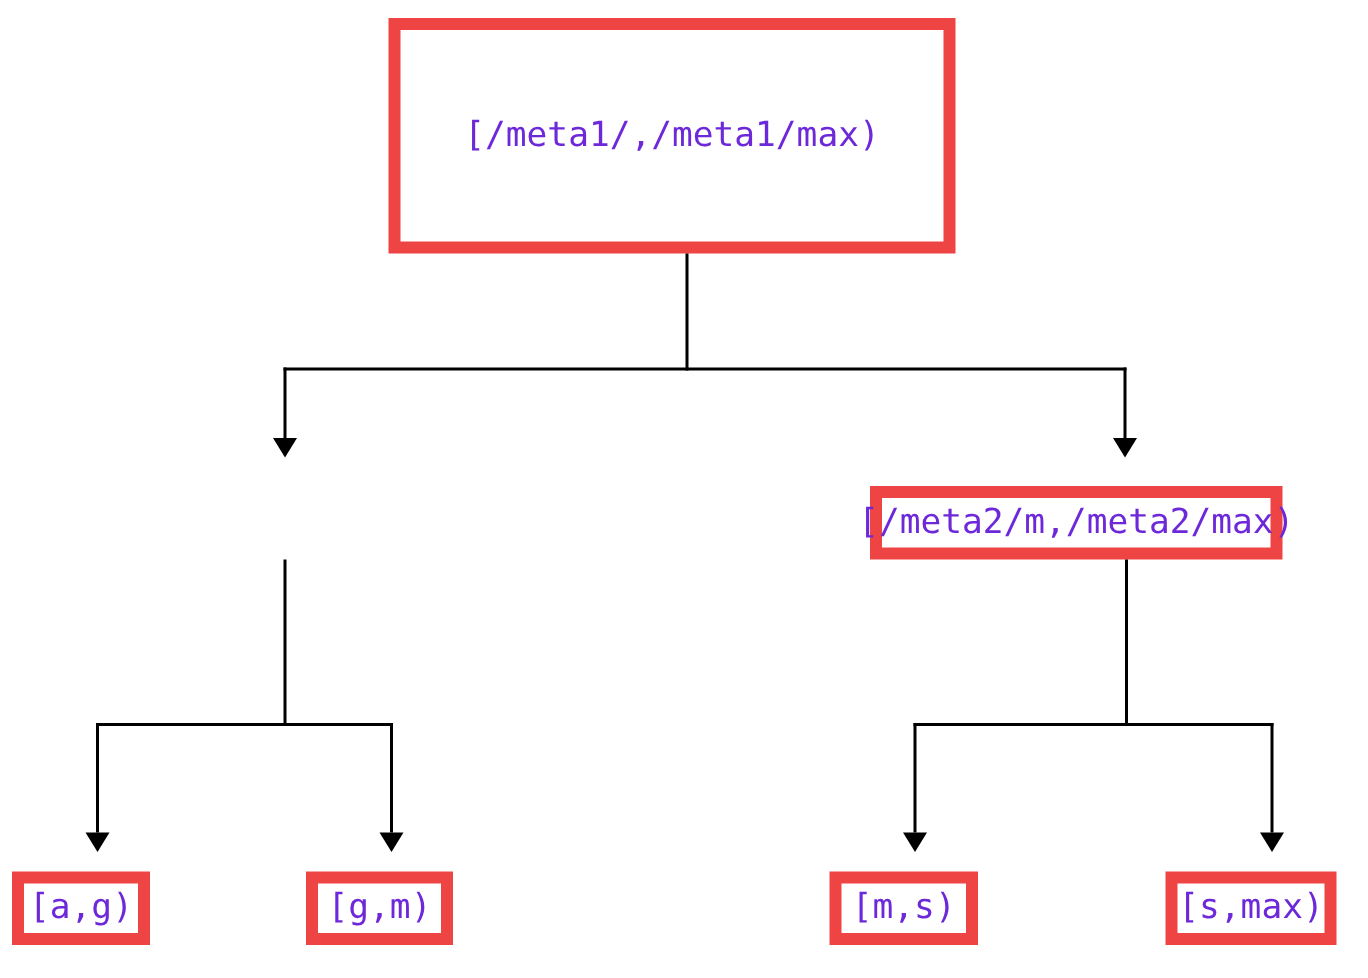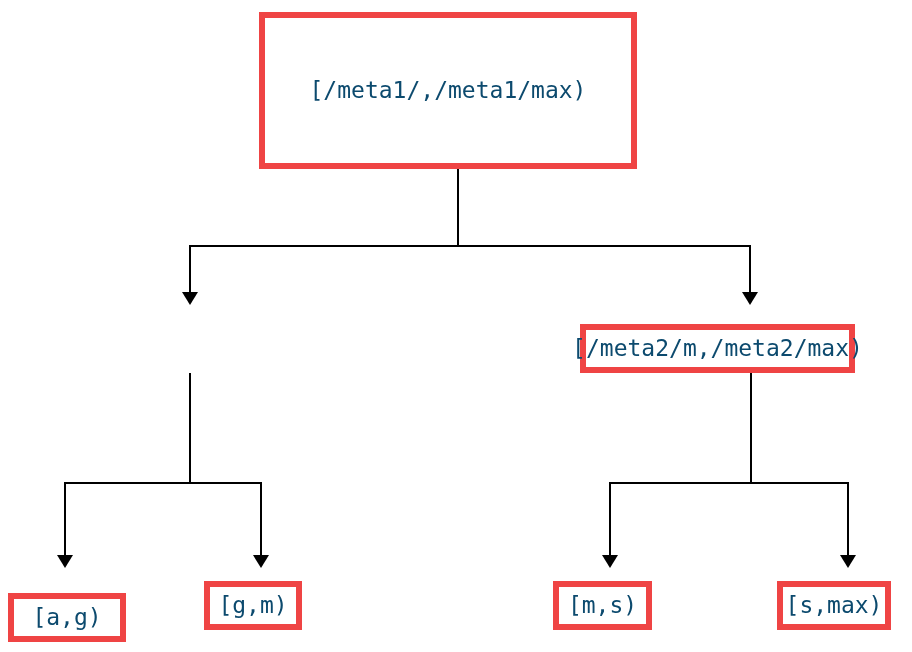--- a/index.html
+++ b/index.html
@@ -12,26 +12,26 @@
     position: relative;
     width: 912px;
     height: 652px;
     background: #ffffff;
     overflow: hidden;
     font-family: "DejaVu Sans Mono", "Liberation Mono", monospace;
   }
   .node {
     position: absolute;
     box-sizing: border-box;
-    border: 6px solid #ef4444;
+    border: 8px solid #ef4444;
     background: #ffffff;
     display: flex;
     align-items: center;
     justify-content: center;
-    color: #0c4a6e;
+    color: #6d28d9;
     white-space: pre;
     line-height: 1;
   }
   .node-root {
     font-size: 23px;
     letter-spacing: 0px;
   }
   .node-mid {
     font-size: 23px;
     letter-spacing: 0px;
@@ -102,21 +102,21 @@
   <div class="edge-h" style="left:609px; top:482px; width:240px;"></div>
 
   <div class="edge-v" style="left:609px; top:482px; height:73px;"></div>
 
   <div class="arrow-head" style="left:602px; top:555px;"></div>
 
   <div class="edge-v" style="left:847px; top:482px; height:73px;"></div>
 
   <div class="arrow-head" style="left:840px; top:555px;"></div>
 
-  <div class="node node-leaf" style="left:8px; top:581px; width:118px; height:49px;margin-top:12px;">
+  <div class="node node-leaf" style="left:8px; top:581px; width:92px; height:49px;">
     <span>[a,g)</span>
   </div>
 
   <div class="node node-leaf" style="left:204px; top:581px; width:98px; height:49px;text-align:center;">
     <span>[g,m)</span>
   </div>
 
   <div class="node node-leaf" style="left:553px; top:581px; width:99px; height:49px;">
     <span>[m,s)</span>
   </div>

